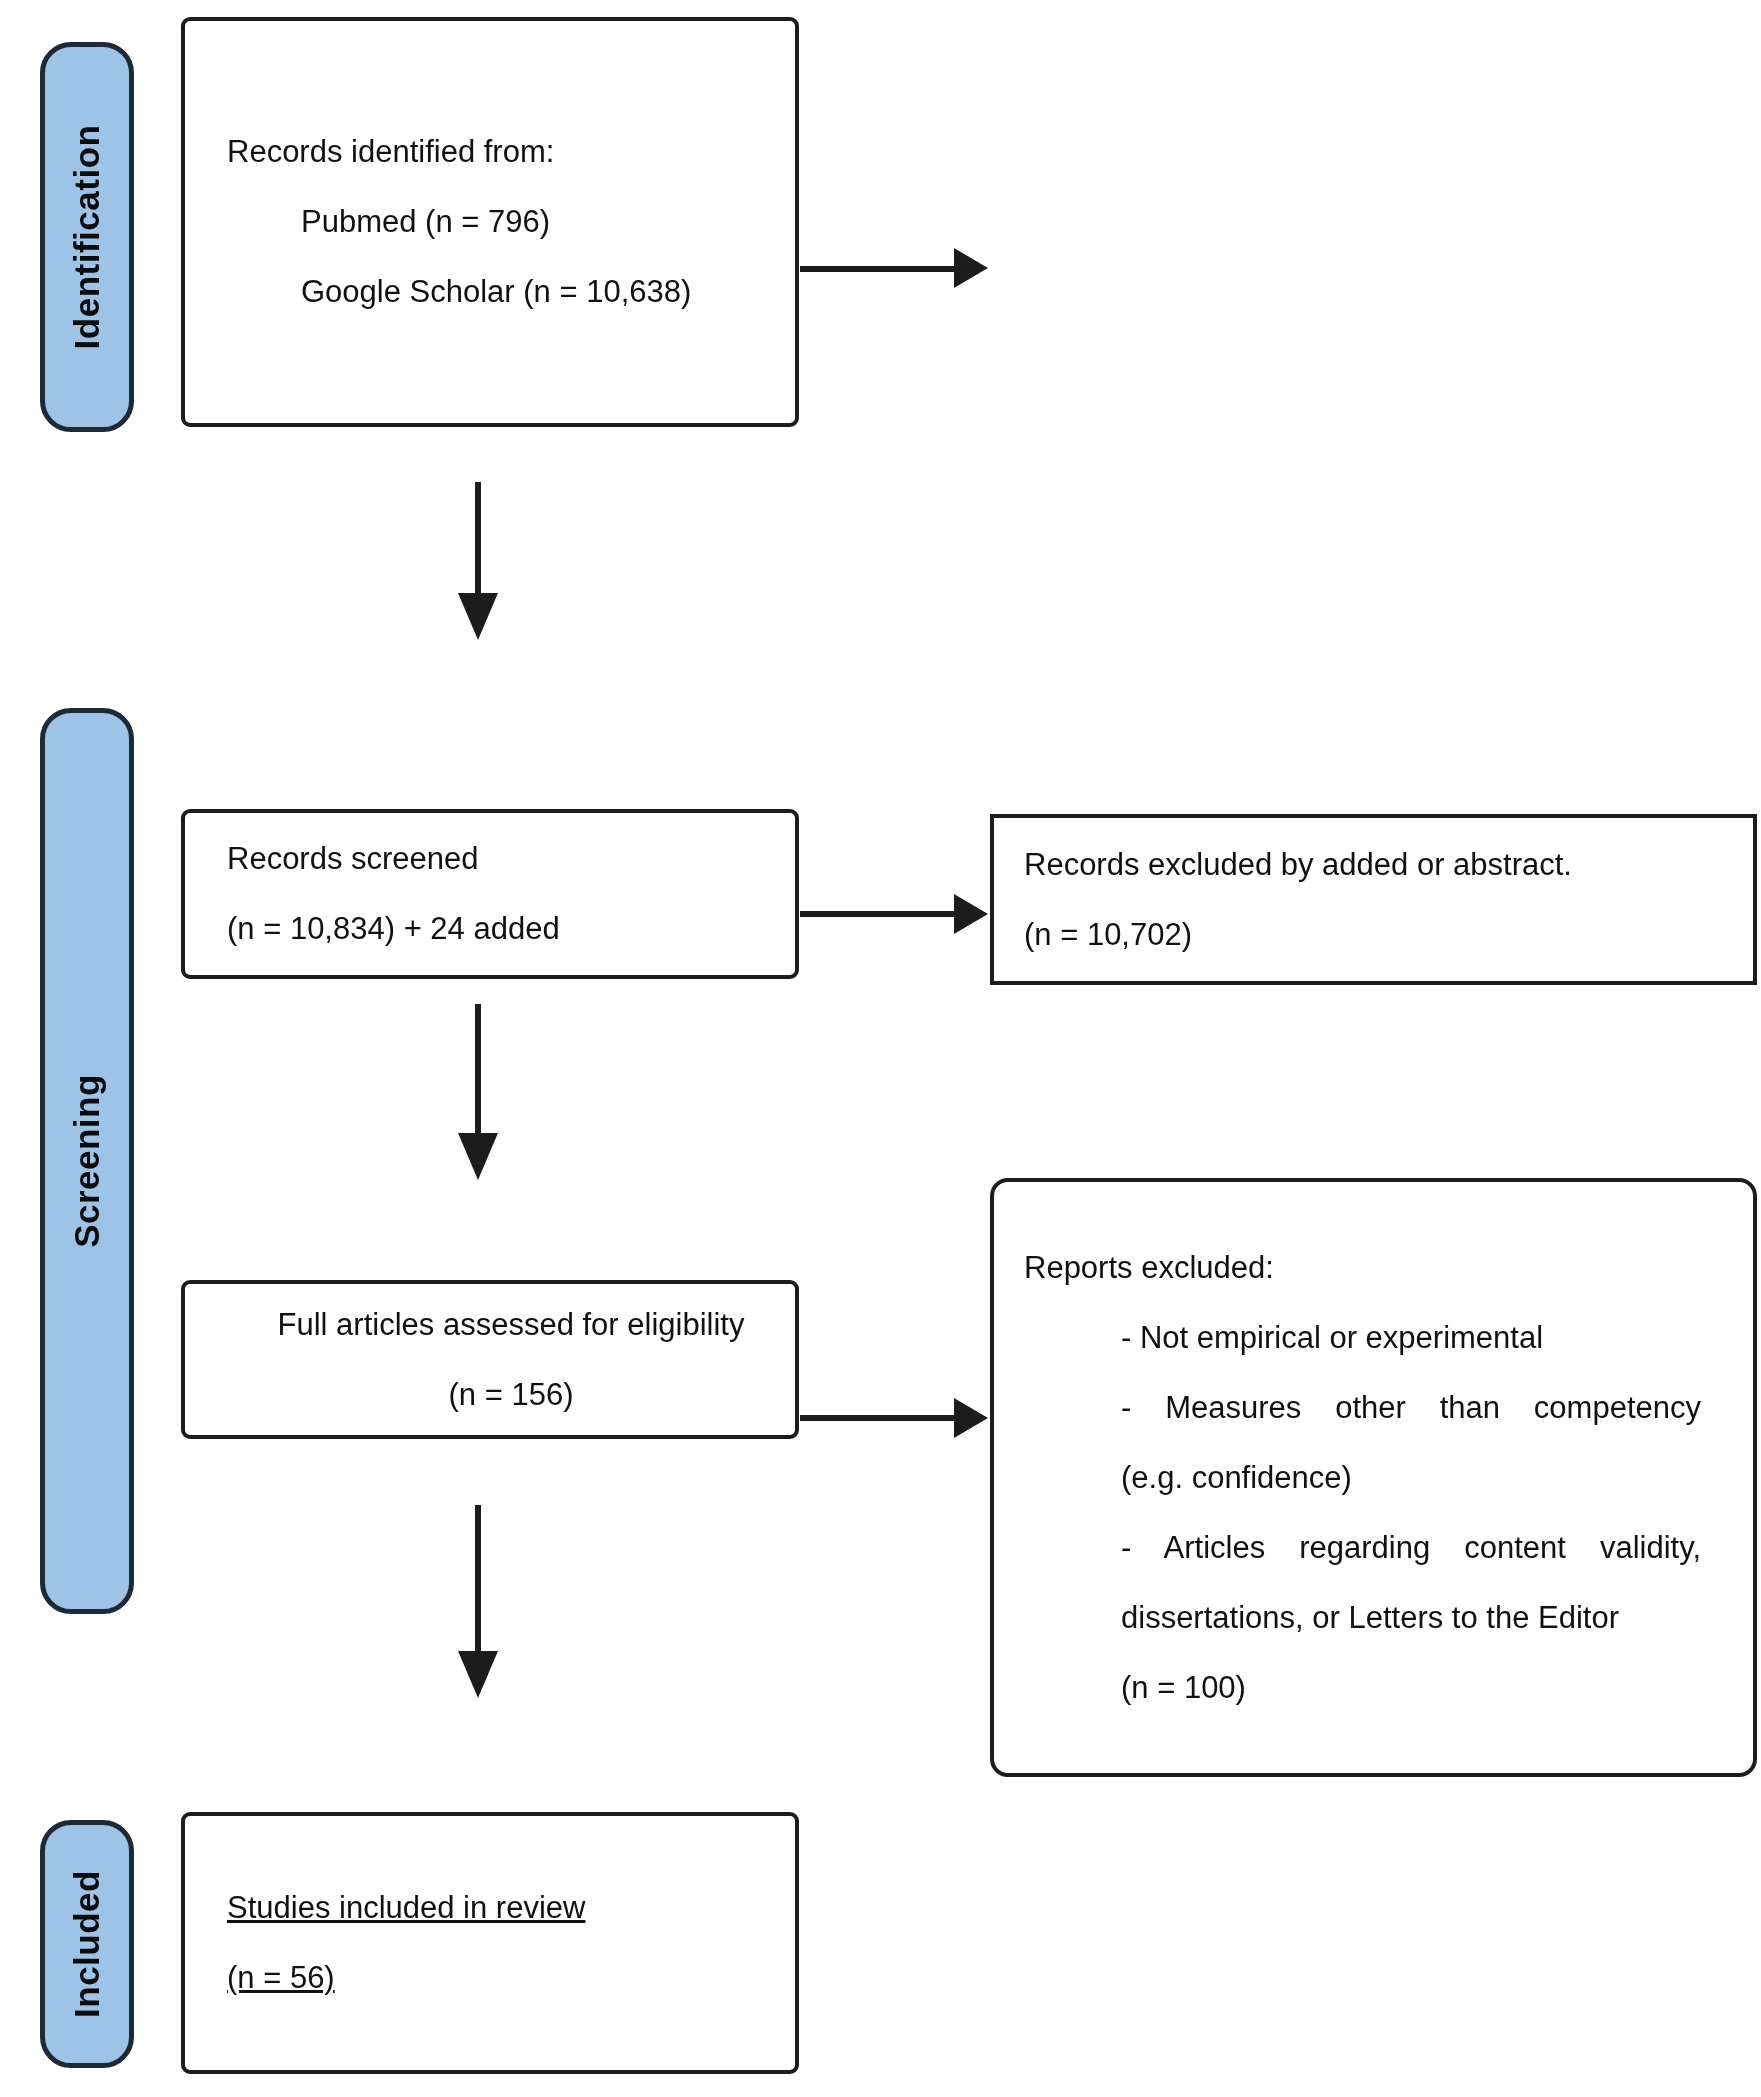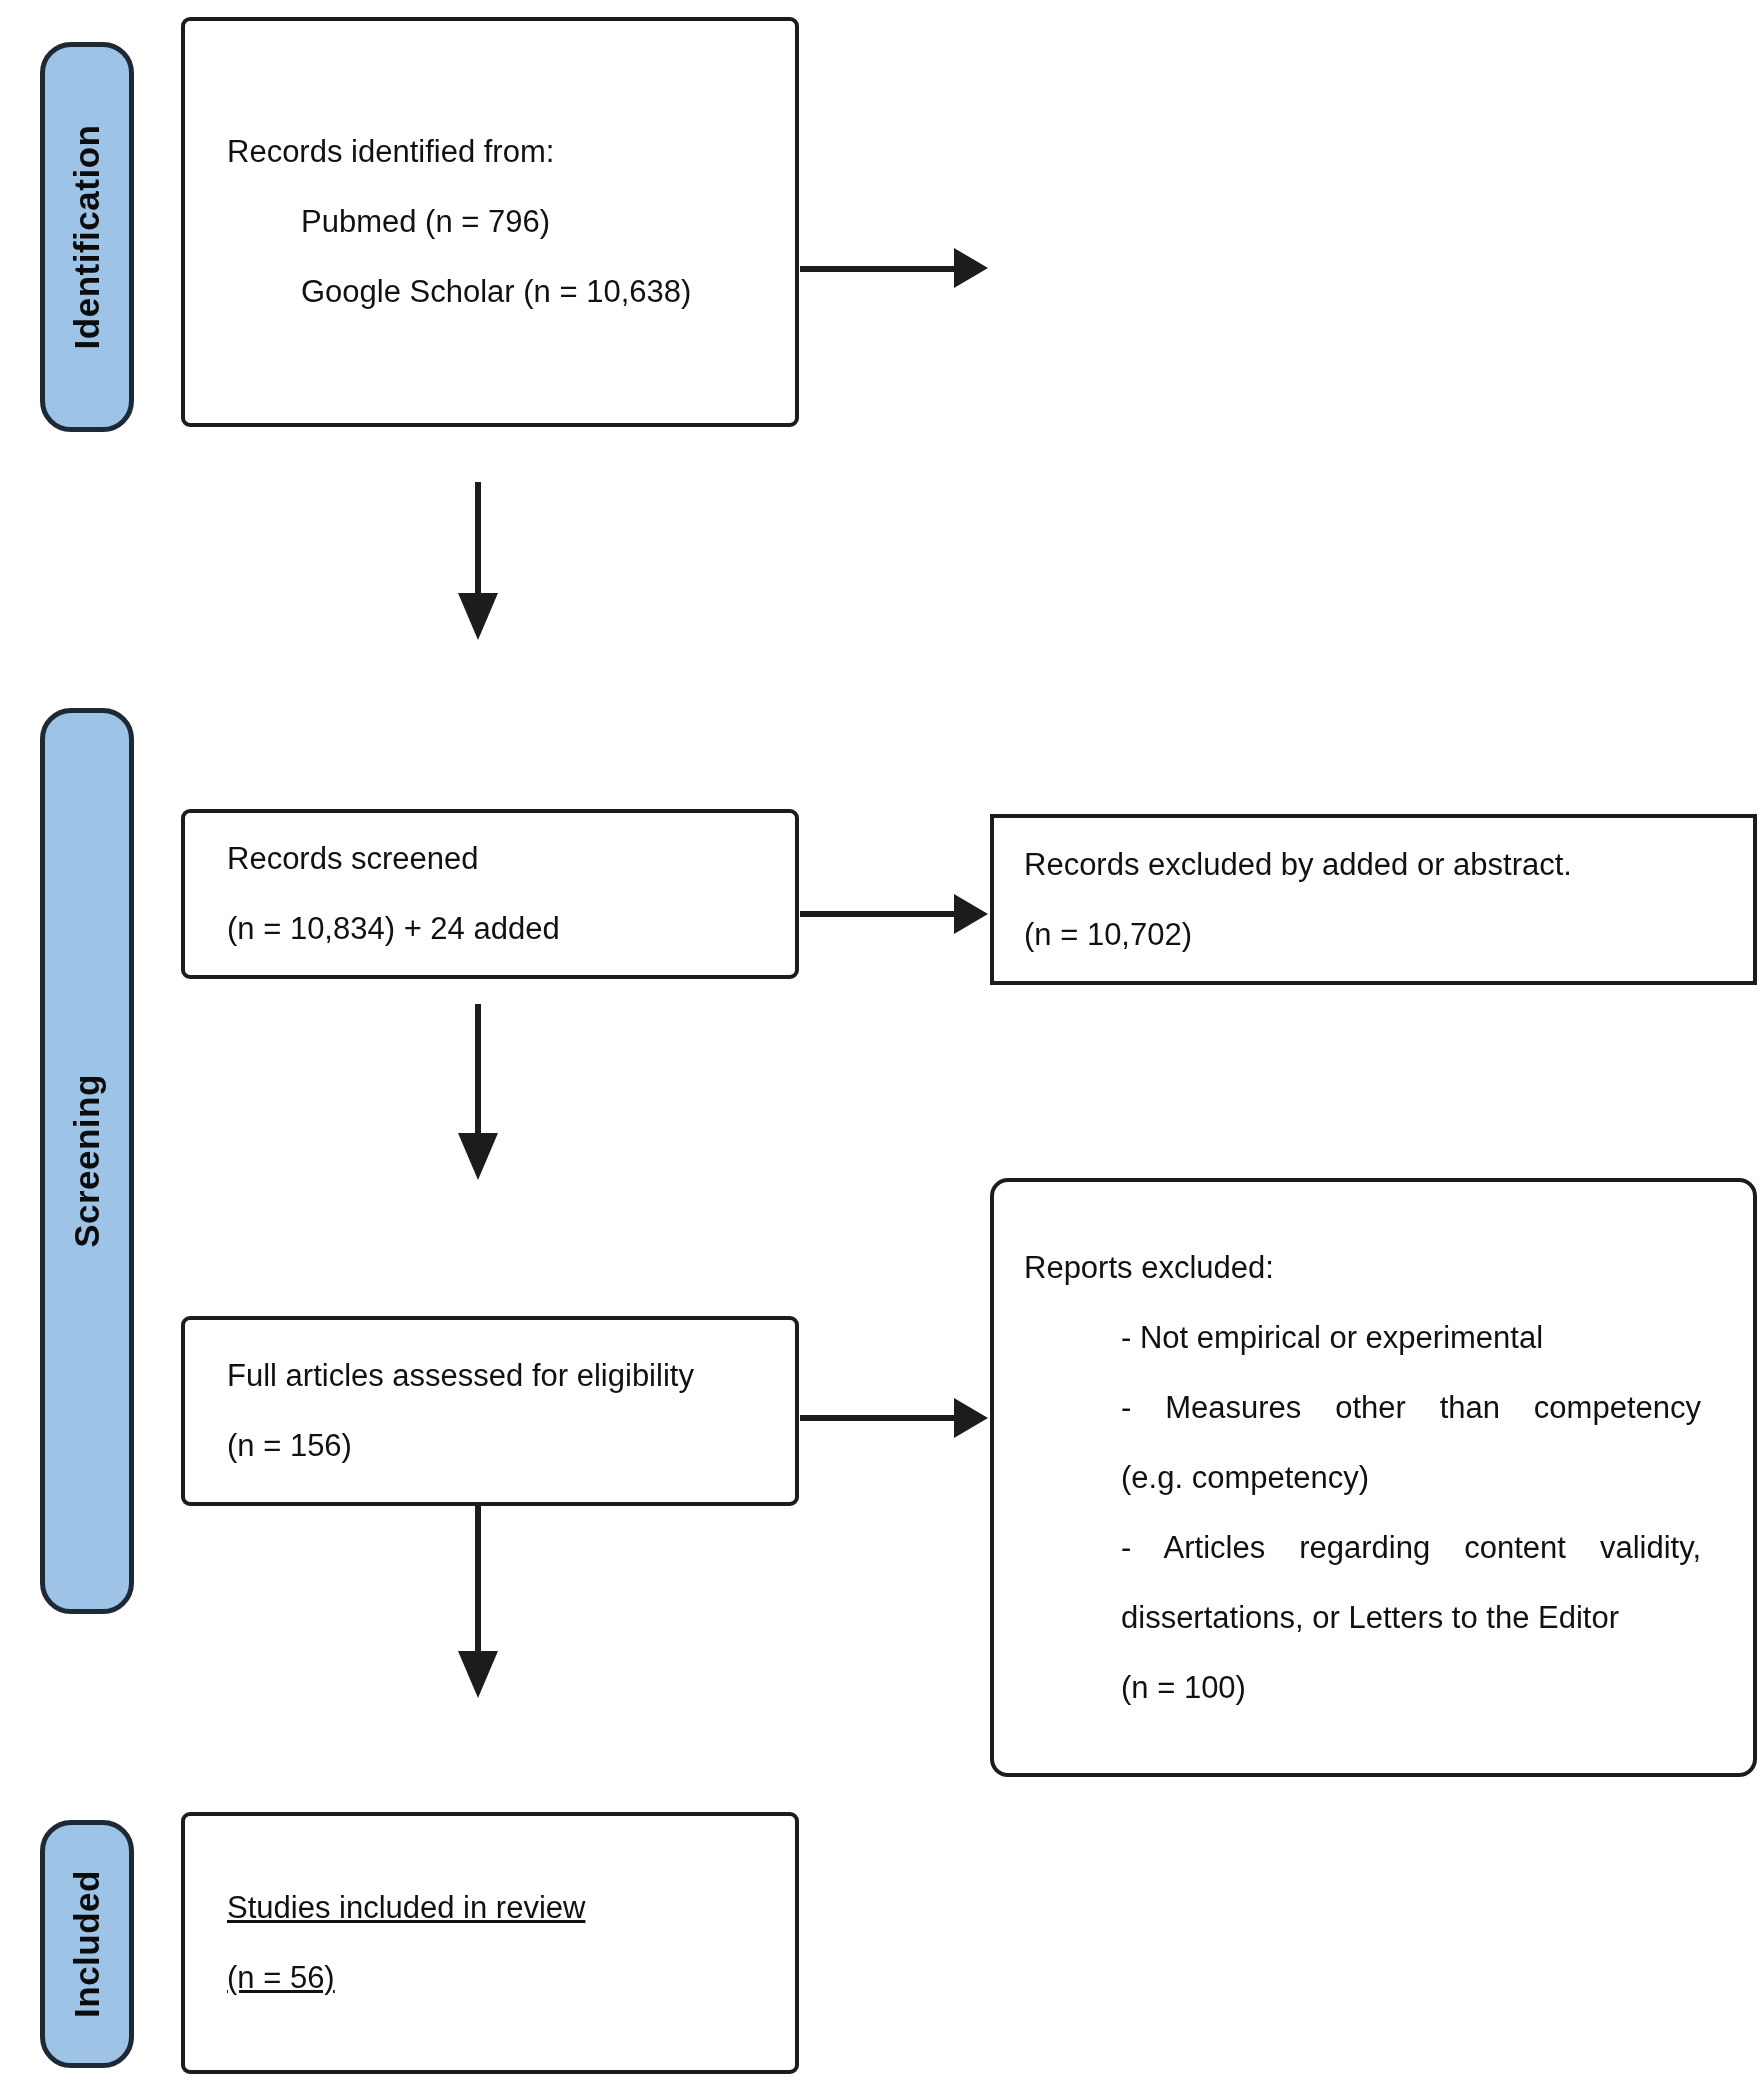--- a/index.html
+++ b/index.html
@@ -52,21 +52,21 @@
     line-height: 70px;
     white-space: nowrap;
   }
   .col-left  { left: 181px;  width: 618px; }
   .col-right { left: 990px; width: 767px; }
 
   #box-identified { top: 17.4px;   height: 410px; }
   #box-removed    { top: 17.4px;   height: 410px; }
   #box-screened   { top: 809px; height: 170px; }
   #box-excluded-title { top: 814px; height: 171px; }
-  #box-fullarticles   { top: 1316px; height: 190px; }
+  #box-fullarticles   { top: 1280px; height: 159px; align-items: center; }
   #box-reports-excluded { top: 1178px; height: 599px; border-radius: 18px; }
   #box-included   { top: 1812px; height: 262px; text-decoration: underline; }
 
   .pad-a { padding-left: 42px; border-radius: 9px; }          
   .pad-a .indent { padding-left: 74px; } 
   .pad-b { padding-left: 30px; }          
   .pad-b .indent { padding-left: 97px; } 
 
   .bullet {
     margin-left: 97px;
@@ -155,21 +155,21 @@
 
   <div class="box col-left pad-a" id="box-fullarticles">
     <div class="line">Full articles assessed for eligibility</div>
     <div class="line">(n = 156)</div>
   </div>
 
   <div class="box col-right pad-b" id="box-reports-excluded">
     <div class="line">Reports excluded:</div>
     <div class="line bullet">- Not empirical or experimental</div>
     <div class="line bullet just">- Measures other than competency</div>
-    <div class="line bullet">(e.g. competency)</div>
+    <div class="line bullet">(e.g. confidence)</div>
     <div class="line bullet just">- Articles regarding content validity,</div>
     <div class="line bullet">dissertations, or Letters to the Editor</div>
     <div class="line bullet">(n = 100)</div>
   </div>
 
   <div class="box col-left pad-a" id="box-included">
     <div class="line">Studies included in review</div>
     <div class="line">(n = 56)</div>
   </div>
 

